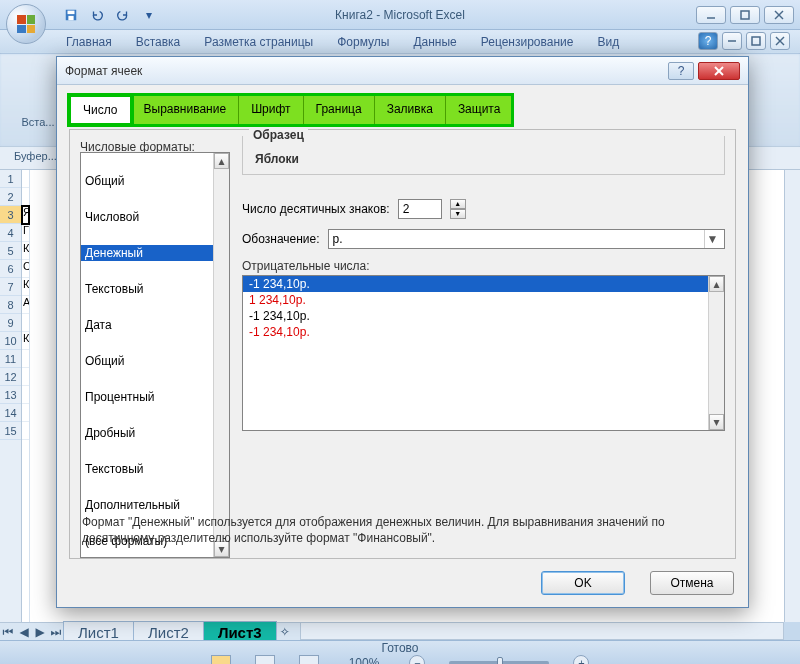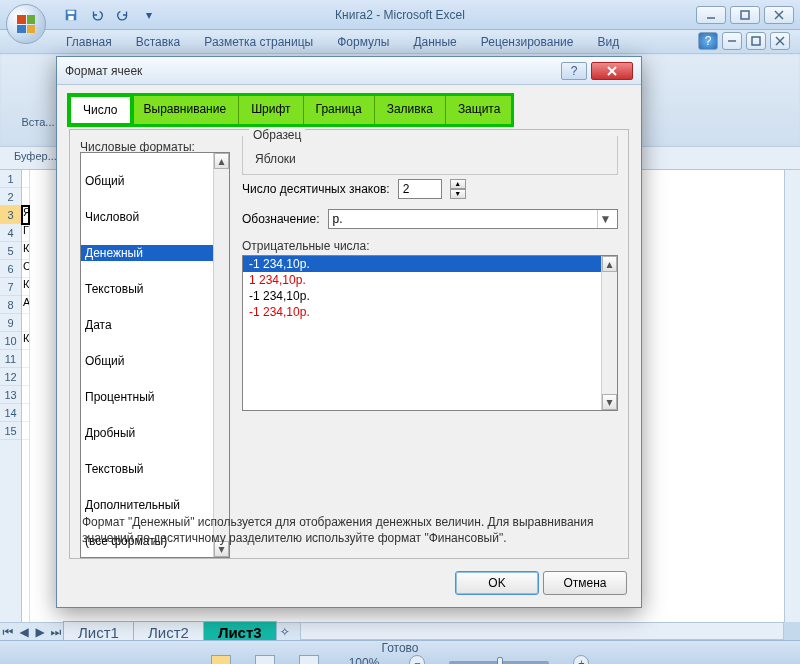--- a/index.html
+++ b/index.html
@@ -52,21 +52,21 @@
   .status-bar { position: absolute; bottom: 0; height: 24px; left: 0; right: 0; background: linear-gradient(#d6e4f3,#bed4eb); border-top: 1px solid #9db9d7; display: flex; align-items: center; padding: 0 8px; color: #3a5a7a; flex-direction: column; }
   .status-bar .spacer { flex: 1; }
   .zoom-group { display: flex; align-items: center; gap: 24px; }
   .view-btn { width: 20px; height: 16px; border: 1px solid #8aa3bf; background: #e6eef7; cursor: pointer; }
   .view-btn.active { background: #f9d98a; }
   .zoom-slider { width: 100px; height: 4px; background: #8aa3bf; position: relative; border-radius: 2px; }
   .zoom-thumb { position: absolute; left: 48px; top: -4px; width: 6px; height: 12px; background: #e6eef7; border: 1px solid #6a85a2; border-radius: 2px; }
   .zoom-btn { width: 16px; height: 16px; border: 1px solid #8aa3bf; border-radius: 8px; background: #e6eef7; display: flex; align-items: center; justify-content: center; font-size: 11px; cursor: pointer; }
 
   
-  .dialog { position: absolute; top: 56px; left: 56px; width: 586px; height: 552px; background: #f0f0f0; border: 1px solid #6088b3; box-shadow: 0 6px 22px rgba(0,0,0,0.4); }
+  .dialog { position: absolute; top: 56px; left: 56px; width: 693px; height: 552px; background: #f0f0f0; border: 1px solid #6088b3; box-shadow: 0 6px 22px rgba(0,0,0,0.4); }
   .dlg-title { height: 28px; background: linear-gradient(#f7fbff,#dce8f5); display: flex; align-items: center; padding: 0 8px; border-bottom: 1px solid #b5c7da; }
   .dlg-title-text { color: #333; }
   .dlg-controls { margin-left: auto; display: flex; gap: 4px; }
   .dlg-help { width: 26px; height: 18px; background: linear-gradient(#eaf2fb,#c9dcef); border: 1px solid #8aa3bf; border-radius: 2px; display: flex; align-items: center; justify-content: center; color: #3a5a8a; cursor: pointer; }
   .dlg-close { width: 42px; height: 18px; background: linear-gradient(#e88,#c33); border: 1px solid #a22; border-radius: 2px; display: flex; align-items: center; justify-content: center; cursor: pointer; }
   .dlg-close svg { stroke: #fff; stroke-width: 2; width: 10px; height: 10px; }
 
   .dlg-body { padding: 10px 12px; }
   .dlg-tabs { display: flex; outline: 3px solid #00c000; outline-offset: -1px; width: fit-content; background:#5dd000;}
   .dlg-tab { padding: 6px 12px; background: #7de020; border: 1px solid #49a000; color: #000; cursor: pointer; margin-right: -1px; }
@@ -77,39 +77,39 @@
   .fmt-label { color: #333; margin-bottom: 2px; }
   .fmt-list { position: absolute; top: 22px; left: 10px; width: 150px; height: 406px; border: 1px solid #838383; background: #fff; overflow: hidden; }
   .fmt-list-inner { position: relative; height: 100%; }
   .fmt-item { padding: 1px 4px; cursor: pointer; color: #000; margin-top: 20px; }
   .fmt-item.sel { background: #1862c8; color: #fff; }
   .fmt-scrollbar { position: absolute; right: 0; top: 0; width: 16px; height: 100%; background: #efefef; border-left: 1px solid #d0d0d0; }
   .sb-btn { height: 16px; background: linear-gradient(#fdfdfd,#e2e2e2); border: 1px solid #b0b0b0; display:flex;align-items:center;justify-content:center;color:#555;}
   .sb-btn.bottom{position:absolute;bottom:0;left:0;right:0;}
 
   .right-pane { position: absolute; left: 172px; top: 6px; right: 10px; }
-  .sample-group { border: 1px solid #c7c7c7; border-top:none; position:relative; padding: 16px 8px 8px; margin-bottom: 4px; }
+  .sample-group { border: 1px solid #c7c7c7; border-top:none; position:relative; padding: 16px 8px 8px; margin-bottom: 24px; font-weight: bold; }
   .sample-group-label { position:absolute; top:-8px; left:6px; background:#f0f0f0; padding:0 4px; color:#333; }
   .sample-val { color: #333; padding-left: 4px; }
 
   .row { display: flex; align-items: center; gap: 8px; margin-bottom: 10px; }
   .decimal-input { width: 44px; height: 20px; border: 1px solid #838383; padding: 0 4px; background: #fff; }
   .spinner { width: 16px; display: flex; flex-direction: column; }
   .spin { height: 10px; border: 1px solid #999; background: linear-gradient(#fdfdfd,#e0e0e0); font-size: 7px; line-height: 7px; text-align: center; cursor: pointer; }
   .symbol-select { flex: 1; height: 20px; border: 1px solid #838383; background: #fff; padding: 0 4px; display:flex;align-items:center;justify-content:space-between; cursor: pointer; }
   .drop-arrow{width:16px;height:18px;border-left:1px solid #ccc;display:flex;align-items:center;justify-content:center;color:#555;}
 
   .neg-list { border: 1px solid #838383; background: #fff; height: 156px; position: relative; }
   .neg-item { padding: 1px 6px; cursor: pointer; }
   .neg-item.sel { background: #1862c8; color: #fff; }
   .neg-item.red { color: #d00; }
 
   .desc { position: absolute; left: 12px; bottom: 12px; right: 12px; color: #333; line-height: 1.35; }
 
-  .dlg-buttons { position: absolute; right: 14px; bottom: 12px; display: flex; gap: 4px; }
+  .dlg-buttons { position: absolute; right: 14px; bottom: 12px; display: flex; gap: 25px; }
   .btn { width: 84px; height: 24px; border: 1px solid #8c8c8c; border-radius: 3px; background: linear-gradient(#fdfdfd,#e4e4e4); cursor: pointer; display: flex; align-items: center; justify-content: center; }
   .btn.primary { border: 1px solid #4a93d6; box-shadow: 0 0 0 1px #8fc0ea inset; }
 
   .scroll-v { position:absolute; right:0; top:170px; bottom:42px; width:16px; background:#e6eef7; border-left:1px solid #b5c7da;}
 </style>
 </head>
 <body>
 
 <div class="titlebar">
   <div class="orb">

